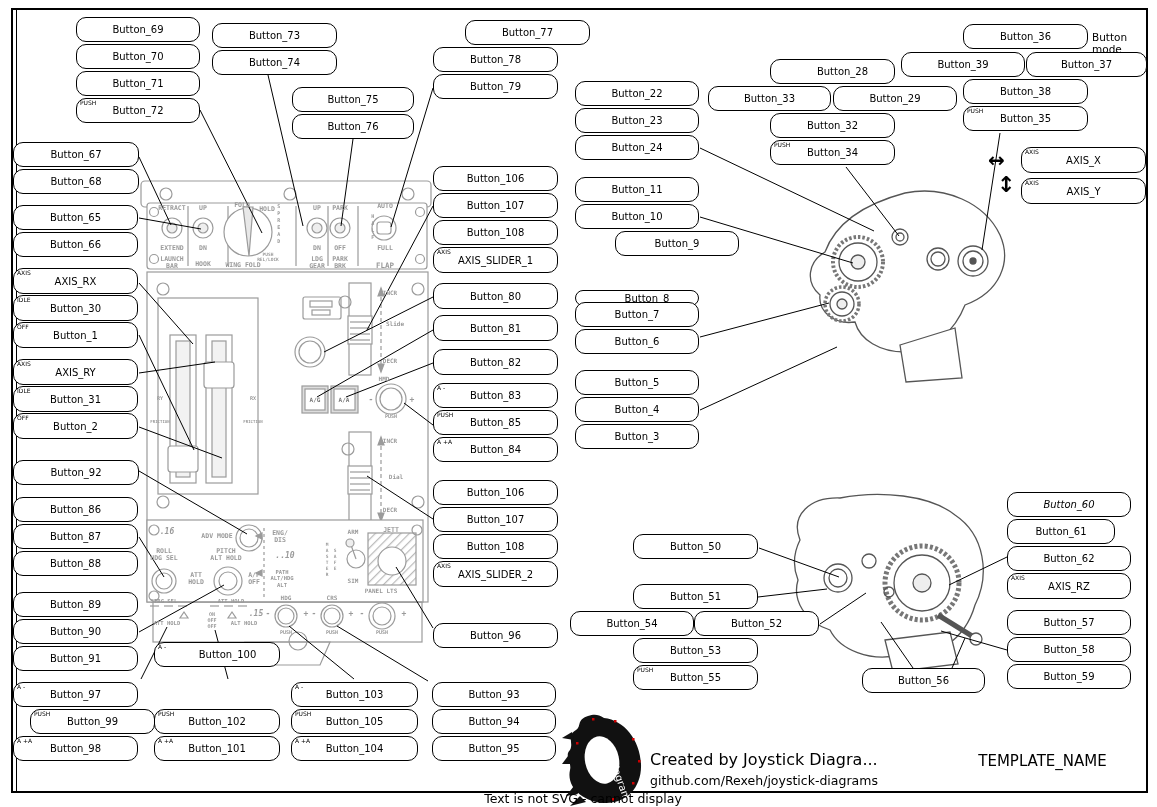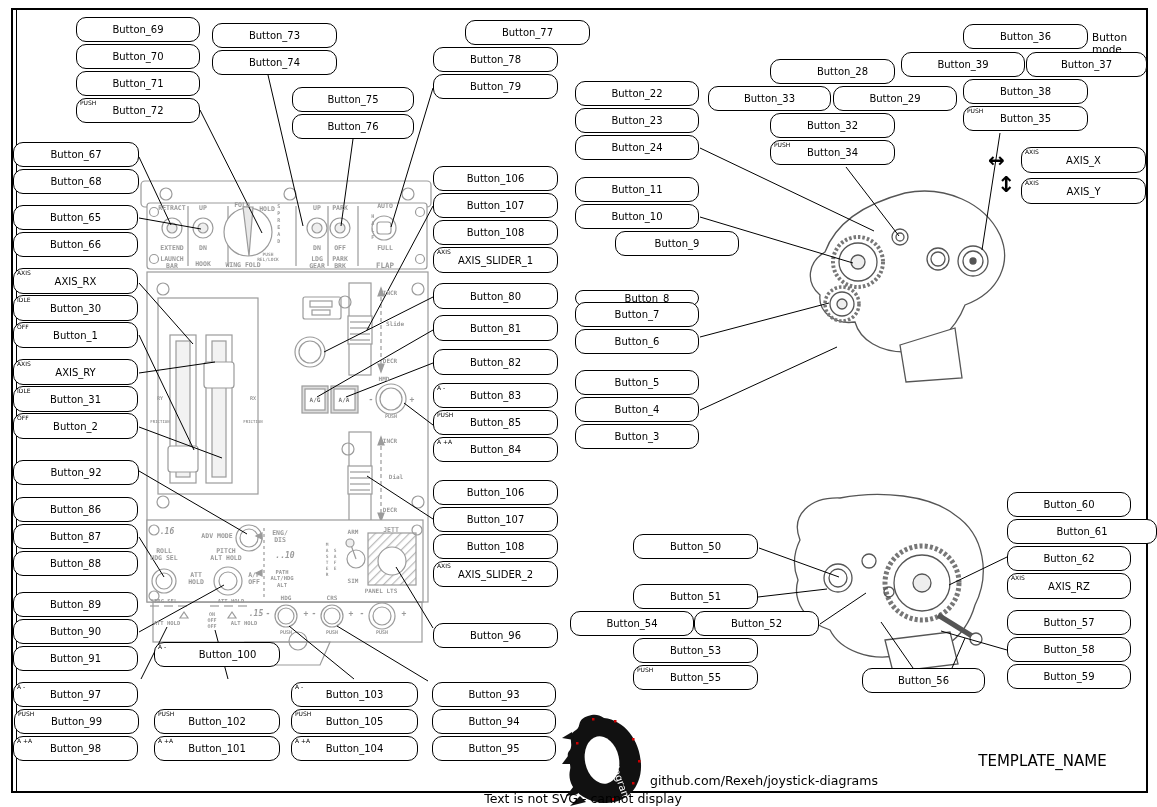--- a/index.html
+++ b/index.html
@@ -396,21 +396,21 @@
       <div class="lbox" style="left: 13px; top: 619px; width: 125px; height: 25px;">
         <span class="ltxt">Button_90</span>
       </div>
       <div class="lbox" style="left: 13px; top: 646px; width: 125px; height: 25px;">
         <span class="ltxt">Button_91</span>
       </div>
       <div class="lbox" style="left: 13px; top: 682px; width: 125px; height: 25px;">
         <span class="ltag">A -</span>
         <span class="ltxt">Button_97</span>
       </div>
-      <div class="lbox" style="left: 14px; top: 709px; width: 125px; height: 25px;">
+      <div class="lbox" style="left: 30px; top: 709px; width: 125px; height: 25px;">
         <span class="ltag">PUSH</span>
         <span class="ltxt">Button_99</span>
       </div>
       <div class="lbox" style="left: 13px; top: 736px; width: 125px; height: 25px;">
         <span class="ltag">A +A</span>
         <span class="ltxt">Button_98</span>
       </div>
       <div class="lbox" style="left: 154px; top: 642px; width: 126px; height: 25px; padding-left: 21px;">
         <span class="ltag">A -</span>
         <span class="ltxt">Button_100</span>
@@ -585,24 +585,24 @@
       <div class="lbox" style="left: 633px; top: 638px; width: 125px; height: 25px;">
         <span class="ltxt">Button_53</span>
       </div>
       <div class="lbox" style="left: 633px; top: 665px; width: 125px; height: 25px;">
         <span class="ltag">PUSH</span>
         <span class="ltxt">Button_55</span>
       </div>
       <div class="lbox" style="left: 862px; top: 668px; width: 123px; height: 25px;">
         <span class="ltxt">Button_56</span>
       </div>
-      <div class="lbox" style="left: 1007px; top: 492px; width: 124px; height: 25px;">
+      <div class="lbox" style="left: 1007px; top: 492px; width: 124px; height: 25px; font-style: italic;">
         <span class="ltxt">Button_60</span>
       </div>
-      <div class="lbox" style="left: 1007px; top: 519px; width: 150px; height: 25px;">
+      <div class="lbox" style="left: 1007px; top: 519px; width: 108px; height: 25px;">
         <span class="ltxt">Button_61</span>
       </div>
       <div class="lbox" style="left: 1007px; top: 546px; width: 124px; height: 25px;">
         <span class="ltxt">Button_62</span>
       </div>
       <div class="lbox" style="left: 1007px; top: 573px; width: 124px; height: 26px;">
         <span class="ltag">AXIS</span>
         <span class="ltxt">AXIS_RZ</span>
       </div>
       <div class="lbox" style="left: 1007px; top: 610px; width: 124px; height: 25px;">
@@ -632,17 +632,18 @@
       <rect x="30" y="6" width="2.5" height="2.5" fill="#c00"></rect>
         <rect x="52" y="8" width="2.5" height="2.5" fill="#c00"></rect>
       <rect x="70" y="26" width="2.5" height="2.5" fill="#c00"></rect>
         <rect x="76" y="48" width="2.5" height="2.5" fill="#c00"></rect>
       <rect x="70" y="70" width="2.5" height="2.5" fill="#c00"></rect>
         <rect x="50" y="86" width="2.5" height="2.5" fill="#c00"></rect>
       <rect x="14" y="30" width="2.5" height="2.5" fill="#c00"></rect>
       <text x="50" y="56" font-size="10" fill="#fff" transform="rotate(70 50 56)" font-family="DejaVu Sans, sans-serif">iagrams</text>
     </svg>
   </div>
+  <div class="created-by">Created by Joystick Diagra...</div>
   <div class="github">github.com/Rexeh/joystick-diagrams</div>
   <div class="template-name">TEMPLATE_NAME</div>
   <div class="svg-notice">Text is not SVG - cannot display</div>
 
 </div>
 
 </body></html>

